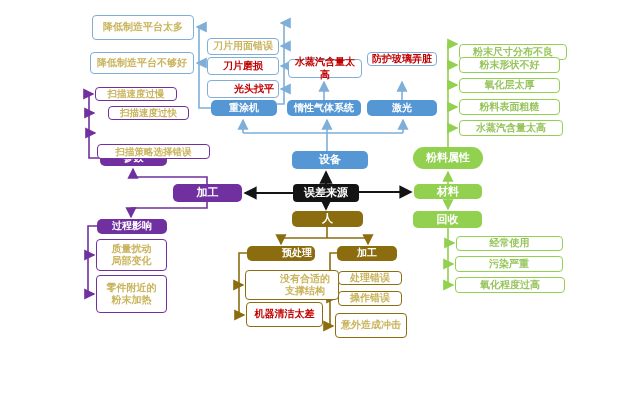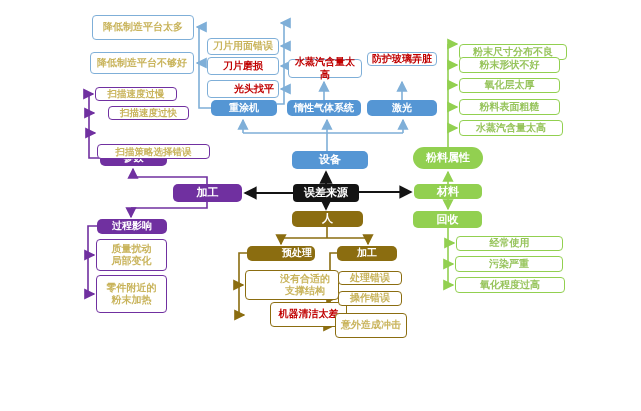--- a/index.html
+++ b/index.html
@@ -139,21 +139,21 @@
   <div class="node fill-purple" style="left:97px;top:219px;width:70px;height:15px;">过程影响</div>
   <div class="node out-purple t-khaki" style="left:96px;top:239px;width:71px;height:32px;">质量扰动
 局部变化</div>
   <div class="node out-purple t-khaki" style="left:96px;top:275px;width:71px;height:38px;">零件附近的
 粉末加热</div>
 
   <div class="node fill-olive" style="left:247px;top:246px;width:68px;height:15px;padding-left:34px;">预处理</div>
   <div class="node fill-olive" style="left:337px;top:246px;width:60px;height:15px;">加工</div>
   <div class="node out-olive t-khaki" style="left:245px;top:270px;width:94px;height:30px;padding-left:28px;">没有合适的
 支撑结构</div>
-  <div class="node out-olive t-red" style="left:246px;top:302px;width:77px;height:25px;margin-left:24px;">机器清洁太差</div>
+  <div class="node out-olive t-red" style="left:246px;top:302px;width:77px;height:25px;">机器清洁太差</div>
   <div class="node out-olive t-khaki" style="left:338px;top:271px;width:64px;height:14px;">处理错误</div>
   <div class="node out-olive t-khaki" style="left:338px;top:291px;width:64px;height:15px;">操作错误</div>
   <div class="node out-olive t-khaki" style="left:335px;top:313px;width:72px;height:25px;">意外造成冲击</div>
 
   <div class="node fill-green fs11" style="left:413px;top:147px;width:70px;height:22px;border-radius:11px;">粉料属性</div>
   <div class="node fill-green fs11" style="left:413px;top:211px;width:69px;height:17px;">回收</div>
   <div class="node out-green t-green" style="left:459px;top:44px;width:108px;height:16px;">粉末尺寸分布不良</div>
   <div class="node out-green t-green" style="left:459px;top:57px;width:101px;height:16px;">粉末形状不好</div>
   <div class="node out-green t-green" style="left:459px;top:78px;width:101px;height:15px;">氧化层太厚</div>
   <div class="node out-green t-green" style="left:459px;top:99px;width:101px;height:16px;">粉料表面粗糙</div>

